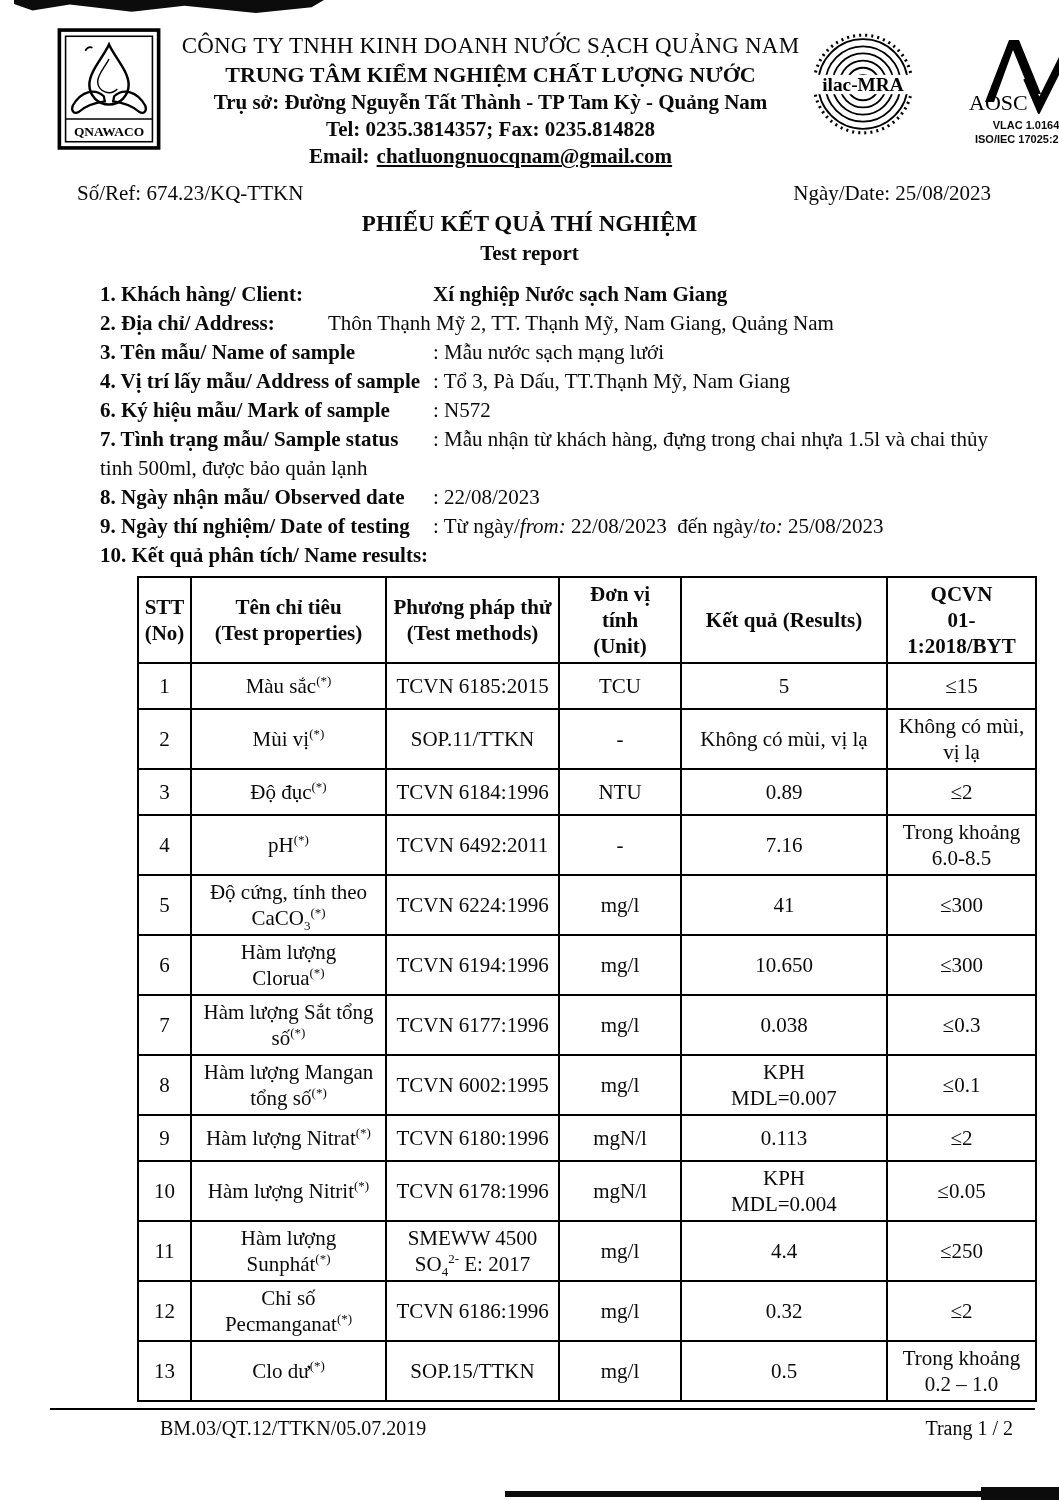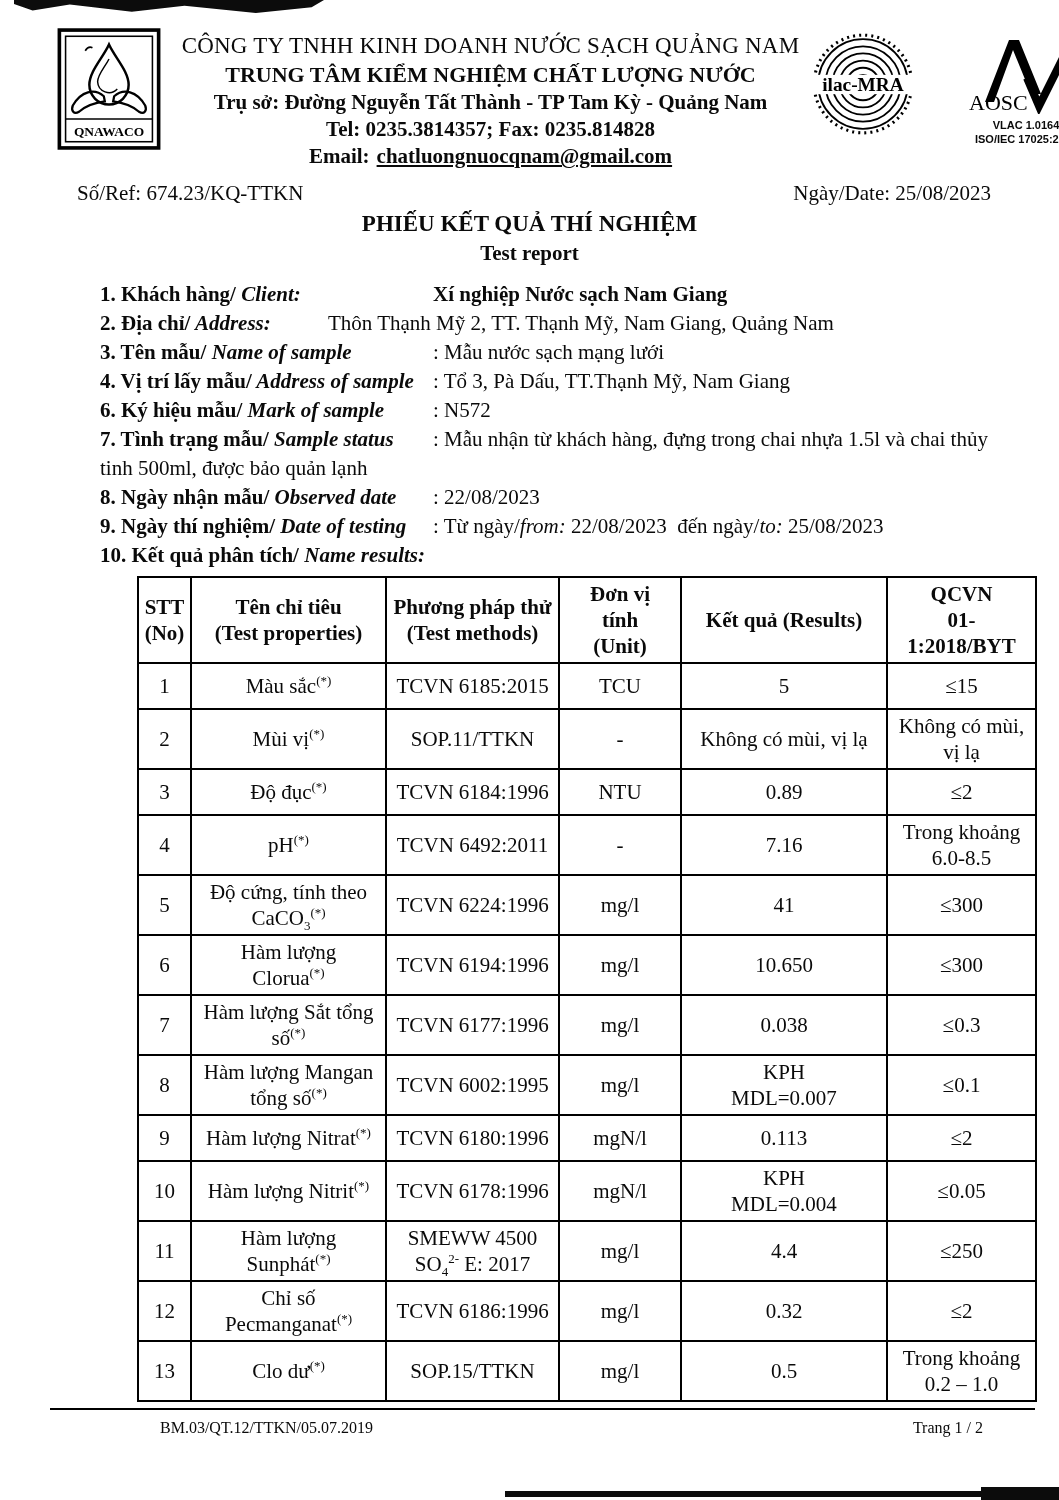--- a/index.html
+++ b/index.html
@@ -31,33 +31,33 @@
 
   
   .title{margin-top:4px;text-align:center;font-size:23px;font-weight:bold;line-height:28px;}
   .subtitle{text-align:center;font-size:21px;font-weight:bold;line-height:30px;}
 
   
   .info-list{padding:12px 58px 0 100px;}
   .info-row{font-size:21px;line-height:29px;}
   .info-label{display:inline-block;width:333px;vertical-align:top;font-weight:bold;}
   .info-label--narrow{width:228px;}
-  .info-label .en{font-style:italic;}
+  .info-label .en{}
   .info-value.bold{font-weight:bold;}
 
   
   .results{border-collapse:collapse;table-layout:fixed;margin:6px 0 0 137px;width:898px;border-radius:21px;}
   .results th,.results td{border:2px solid #000;box-sizing:border-box;text-align:center;vertical-align:middle;
         padding:3px 4px;font-size:21px;line-height:26px;height:46px;overflow:hidden;}
   .results th{font-weight:bold;}
   .results sup,.results sub{font-size:13px;line-height:0;}
 
   
   .footer-rule{margin:6px 0 0 50px;width:985px;border-top:2px solid #000;}
-  .footer{display:flex;justify-content:space-between;padding:6px 76px 0 160px;font-size:16px;line-height:24px;}
+  .footer{display:flex;justify-content:space-between;padding:6px 46px 0 160px;font-size:20px;line-height:24px;}
 
   svg text{font-family:"Liberation Serif","DejaVu Serif",serif;}
 </style>
 </head>
 <body>
 
 <div class="page">
 
   <div class="scan-top"></div>
 

